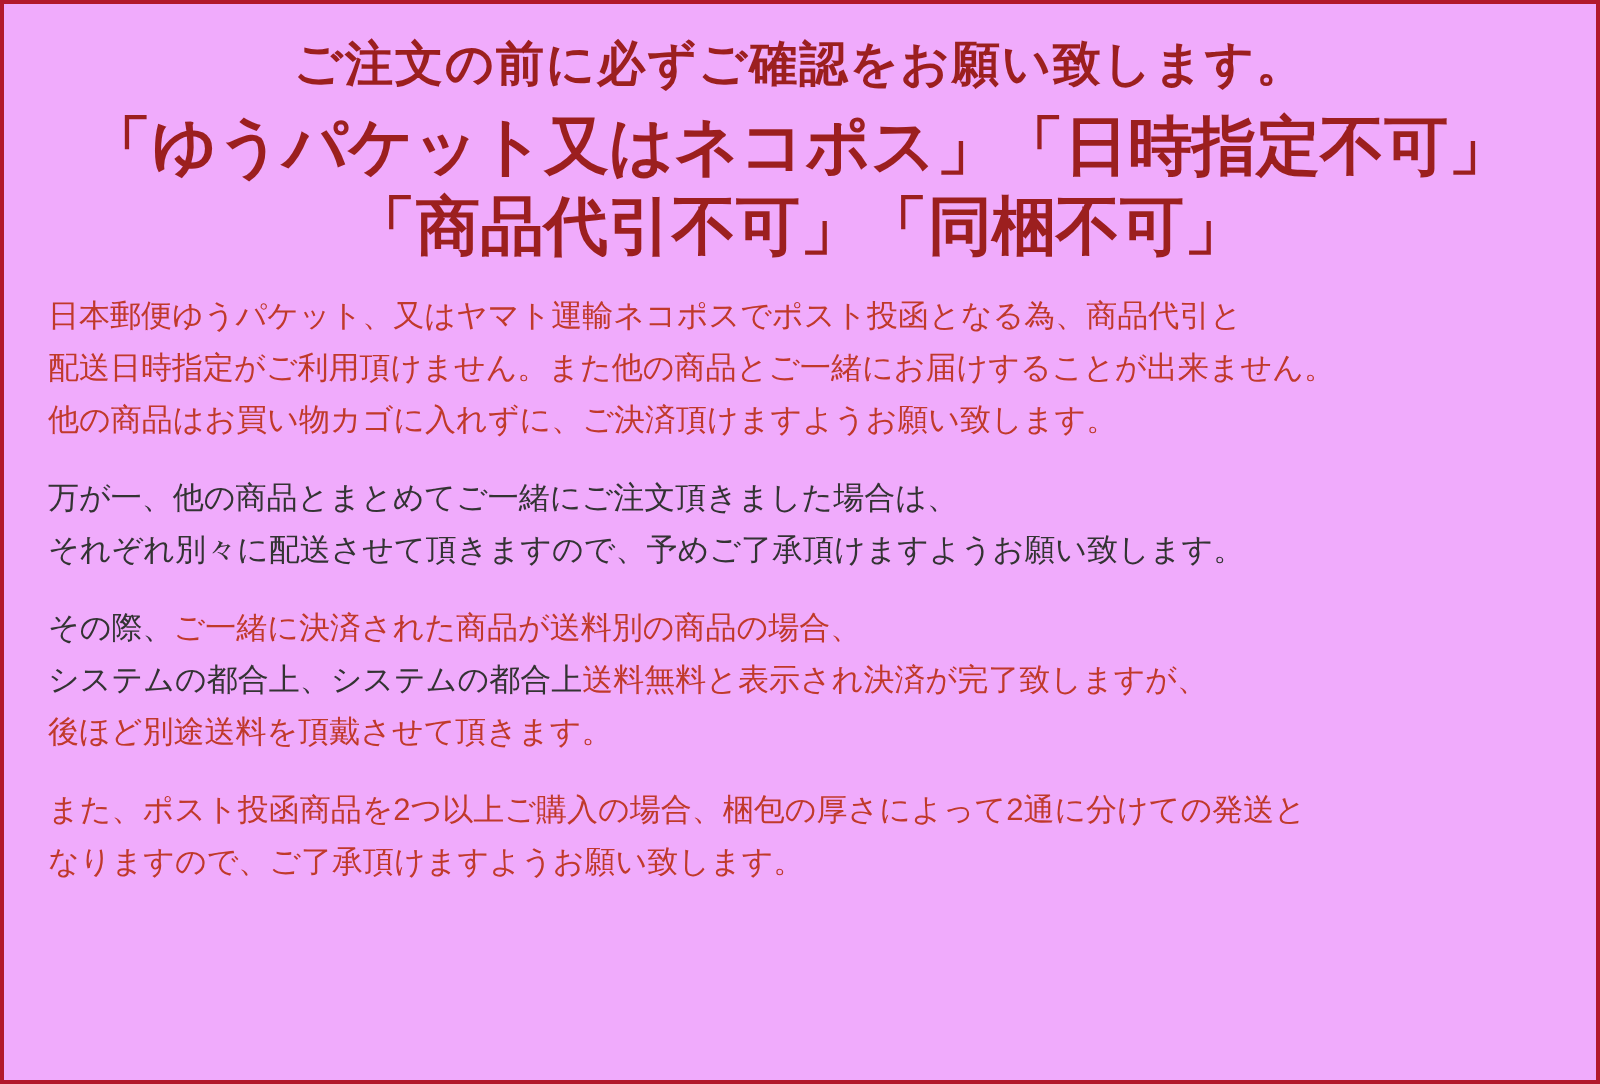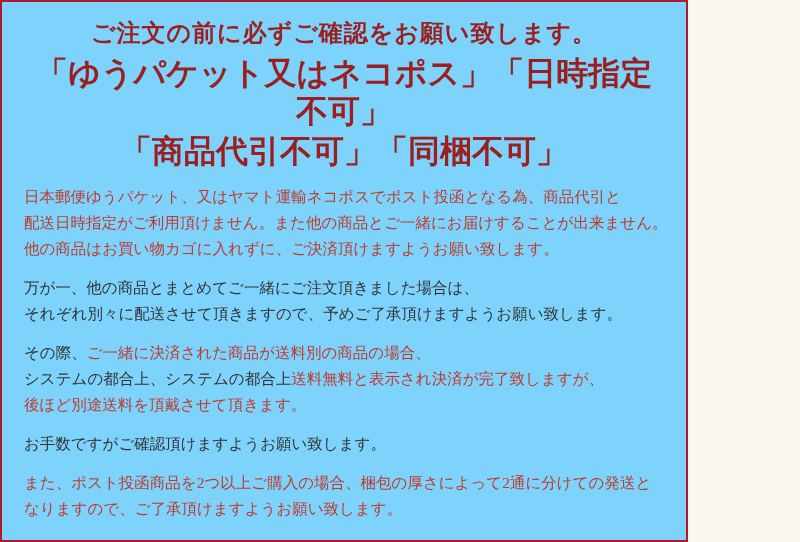--- a/index.html
+++ b/index.html
@@ -8,24 +8,24 @@
   }
   body {
     width: 800px;
     height: 542px;
     background: #fdf7f2;
     font-family: "Liberation Sans", sans-serif;
     overflow: hidden;
   }
   .notice {
     position: relative;
-    width: 688px;
+    width: 800px;
     height: 542px;
     box-sizing: border-box;
-    background: #7dd3fc;
+    background: #f0abfc;
     border: 2px solid #b2182b;
     padding: 10px 22px 0 22px;
   }
   .headline {
     text-align: center;
     color: #9c1f1f;
     font-weight: bold;
     letter-spacing: 0.5px;
   }
   .headline .line1 {
@@ -49,21 +49,21 @@
     line-height: 26px;
     color: #3a3a3a;
   }
   .para {
     margin-bottom: 13px;
   }
   .para:last-child { margin-bottom: 0; }
   .para div { white-space: nowrap; }
   .red { color: #c0392b; }
   .dark { color: #333333; }
-  .p1 div, .p4 div, .p6 div { color: #c0392b; font-family: Liberation Serif, serif; }
+  .p1 div, .p4 div, .p6 div { color: #c0392b; }
   .p5b { margin-bottom: 13px; }
 </style>
 </head>
 <body>
 
 <div class="notice">
 
   <div class="headline">
     <div class="line1">ご注文の前に必ずご確認をお願い致します。</div>
     <div class="line2">「ゆうパケット又はネコポス」「日時指定不可」</div>
@@ -89,21 +89,20 @@
       </div>
       <div>
         <span class="dark">システムの都合上、システムの都合上</span><span class="red">送料無料と表示され決済が完了致しますが、</span>
       </div>
       <div>
         <span class="red">後ほど別途送料を頂戴させて頂きます。</span>
       </div>
     </div>
 
     <div class="para p4-wrap">
-      <div class="dark">お手数ですがご確認頂けますようお願い致します。</div>
     </div>
 
 
     <div class="para p6">
       <div>また、ポスト投函商品を2つ以上ご購入の場合、梱包の厚さによって2通に分けての発送と</div>
       <div>なりますので、ご了承頂けますようお願い致します。</div>
     </div>
 
   </div>
 </div>

